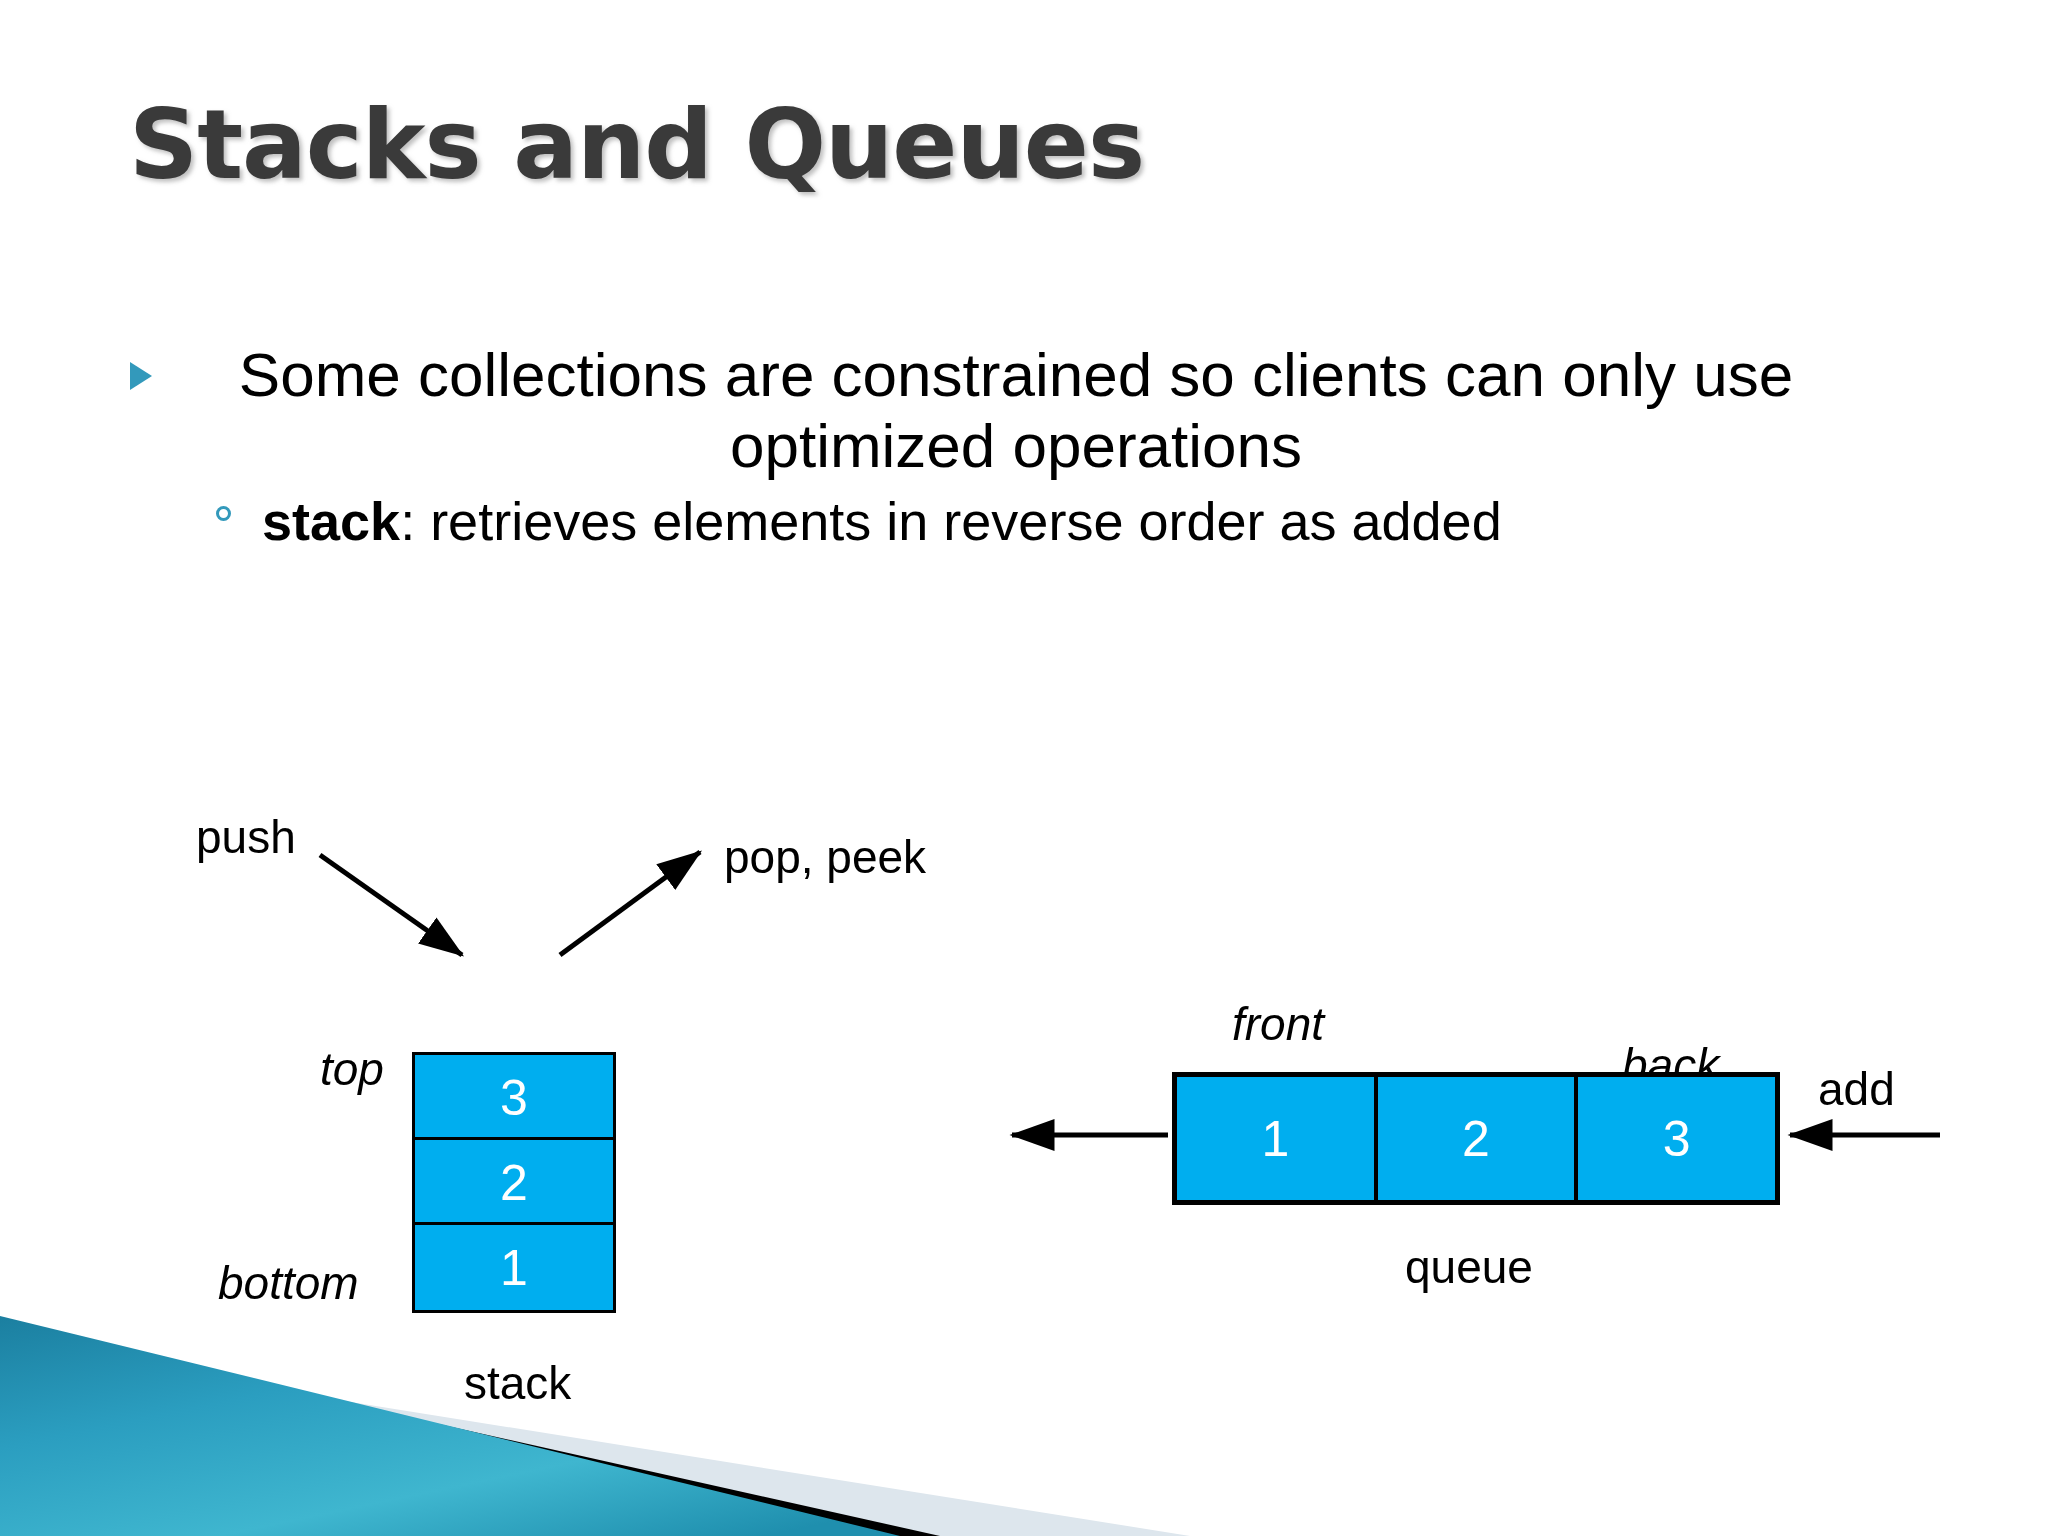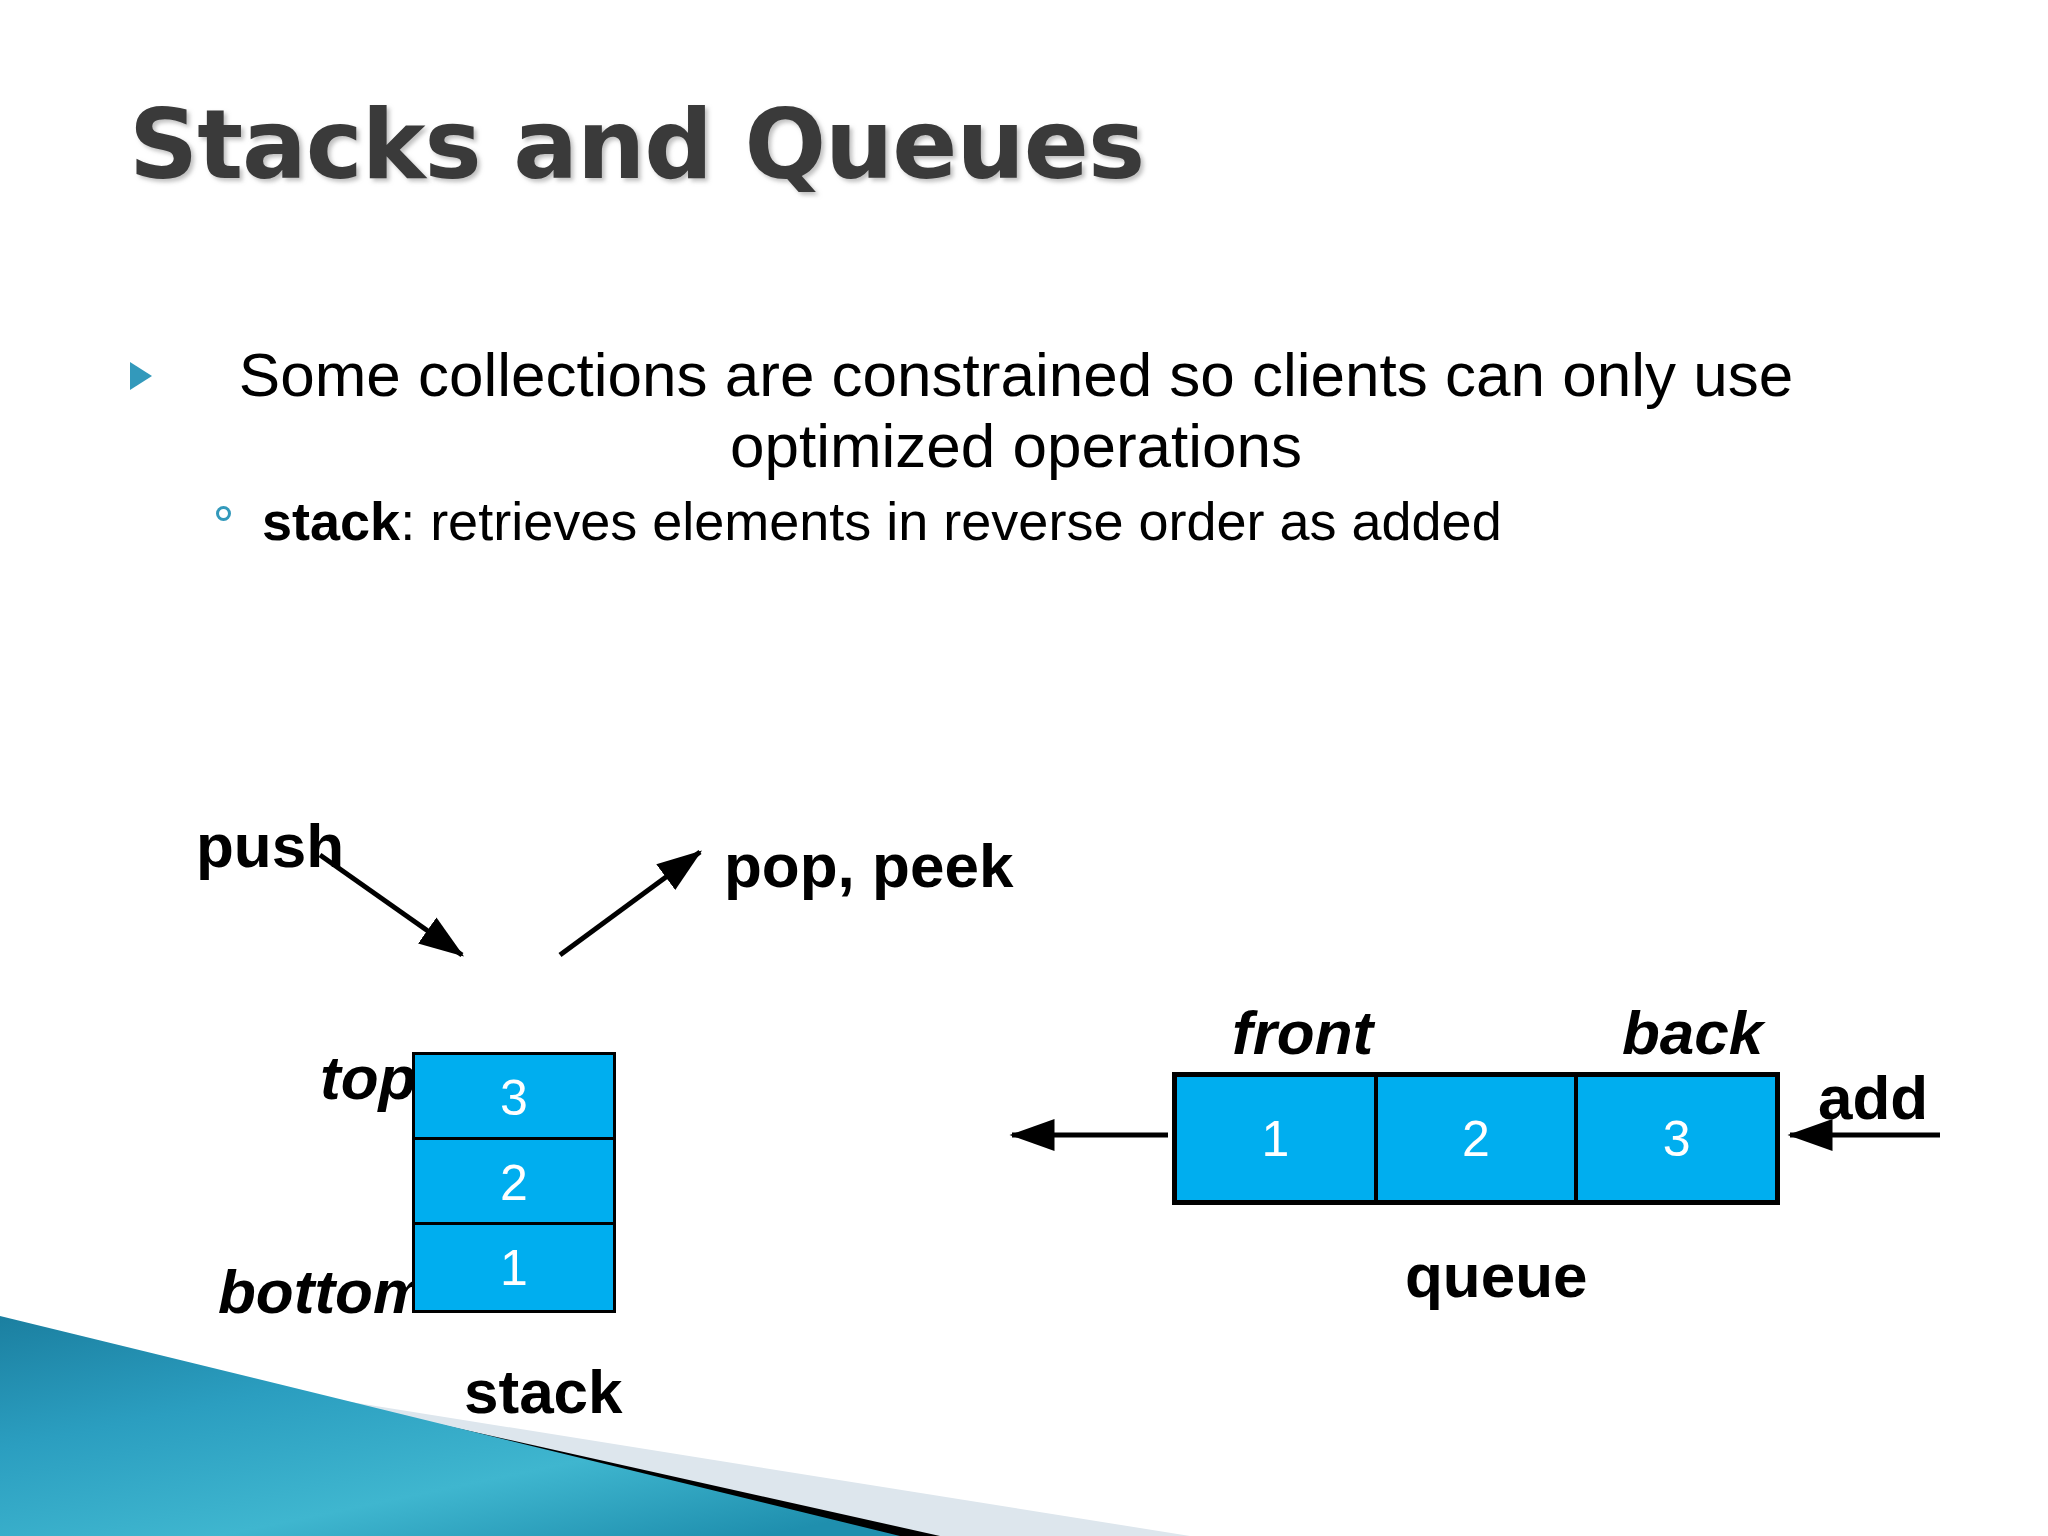--- a/index.html
+++ b/index.html
@@ -101,24 +101,23 @@
     left: 0;
     top: 0;
     width: 2048px;
     height: 1536px;
     pointer-events: none;
   }
 
   .dlabel {
     position: absolute;
     font-family: "Liberation Sans", sans-serif;
-    font-size: 62px;
+    font-size: 46px;
     color: #000000;
     white-space: nowrap;
-    font-weight: bold;
   }
   .dlabel.italic {
     font-style: italic;
     margin-top: 12px;
   }
 
   
   #stack-cells {
     position: absolute;
     left: 412px;
@@ -215,21 +214,21 @@
   <div id="stack-cells">
     <div class="stack-cell">3</div>
     <div class="stack-cell">2</div>
     <div class="stack-cell">1</div>
   </div>
 
   <div class="dlabel" style="left:464px; top:1356px;">stack</div>
 
   <div class="dlabel italic" style="left:1232px; top:985px;">front</div>
 
-  <div class="dlabel italic" style="left:1622px; top:985px;text-align:right;">back</div>
+  <div class="dlabel italic" style="left:1622px; top:1026px;text-align:right;">back</div>
 
 
   <div class="dlabel" style="left:1818px; top:1062px;">add</div>
 
   <div id="queue-box">
     <div class="queue-cell">1</div>
     <div class="queue-cell">2</div>
     <div class="queue-cell">3</div>
   </div>
 

